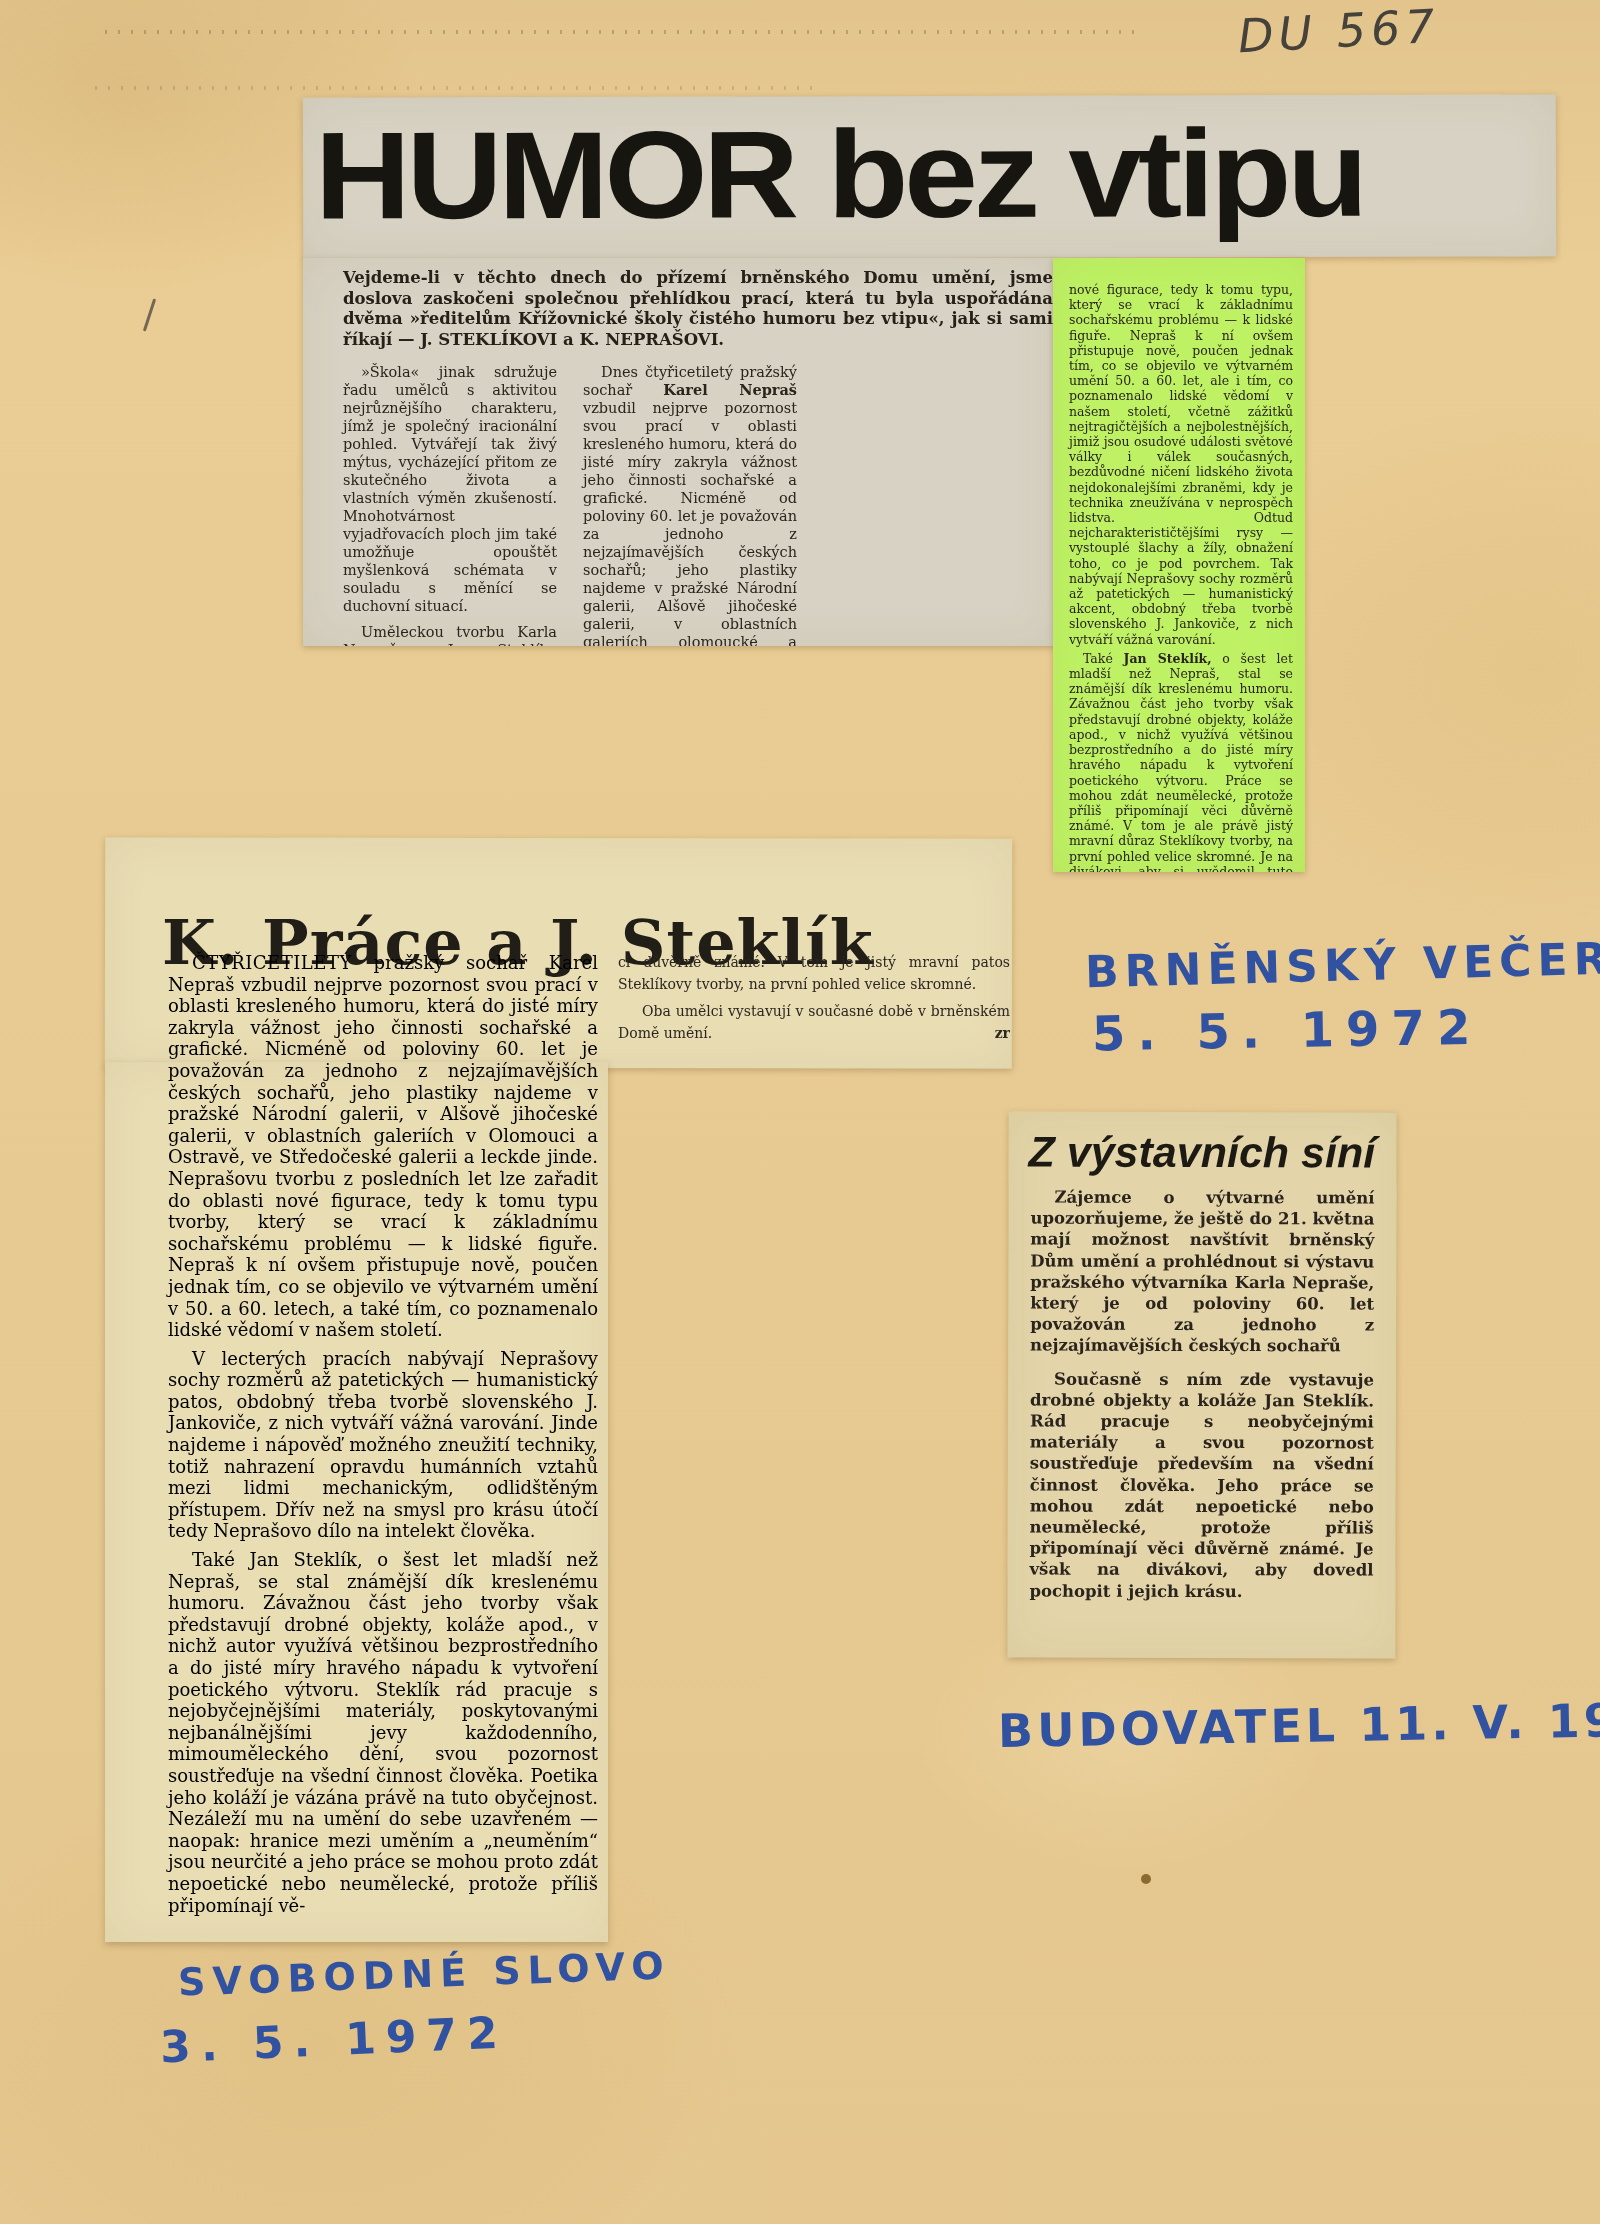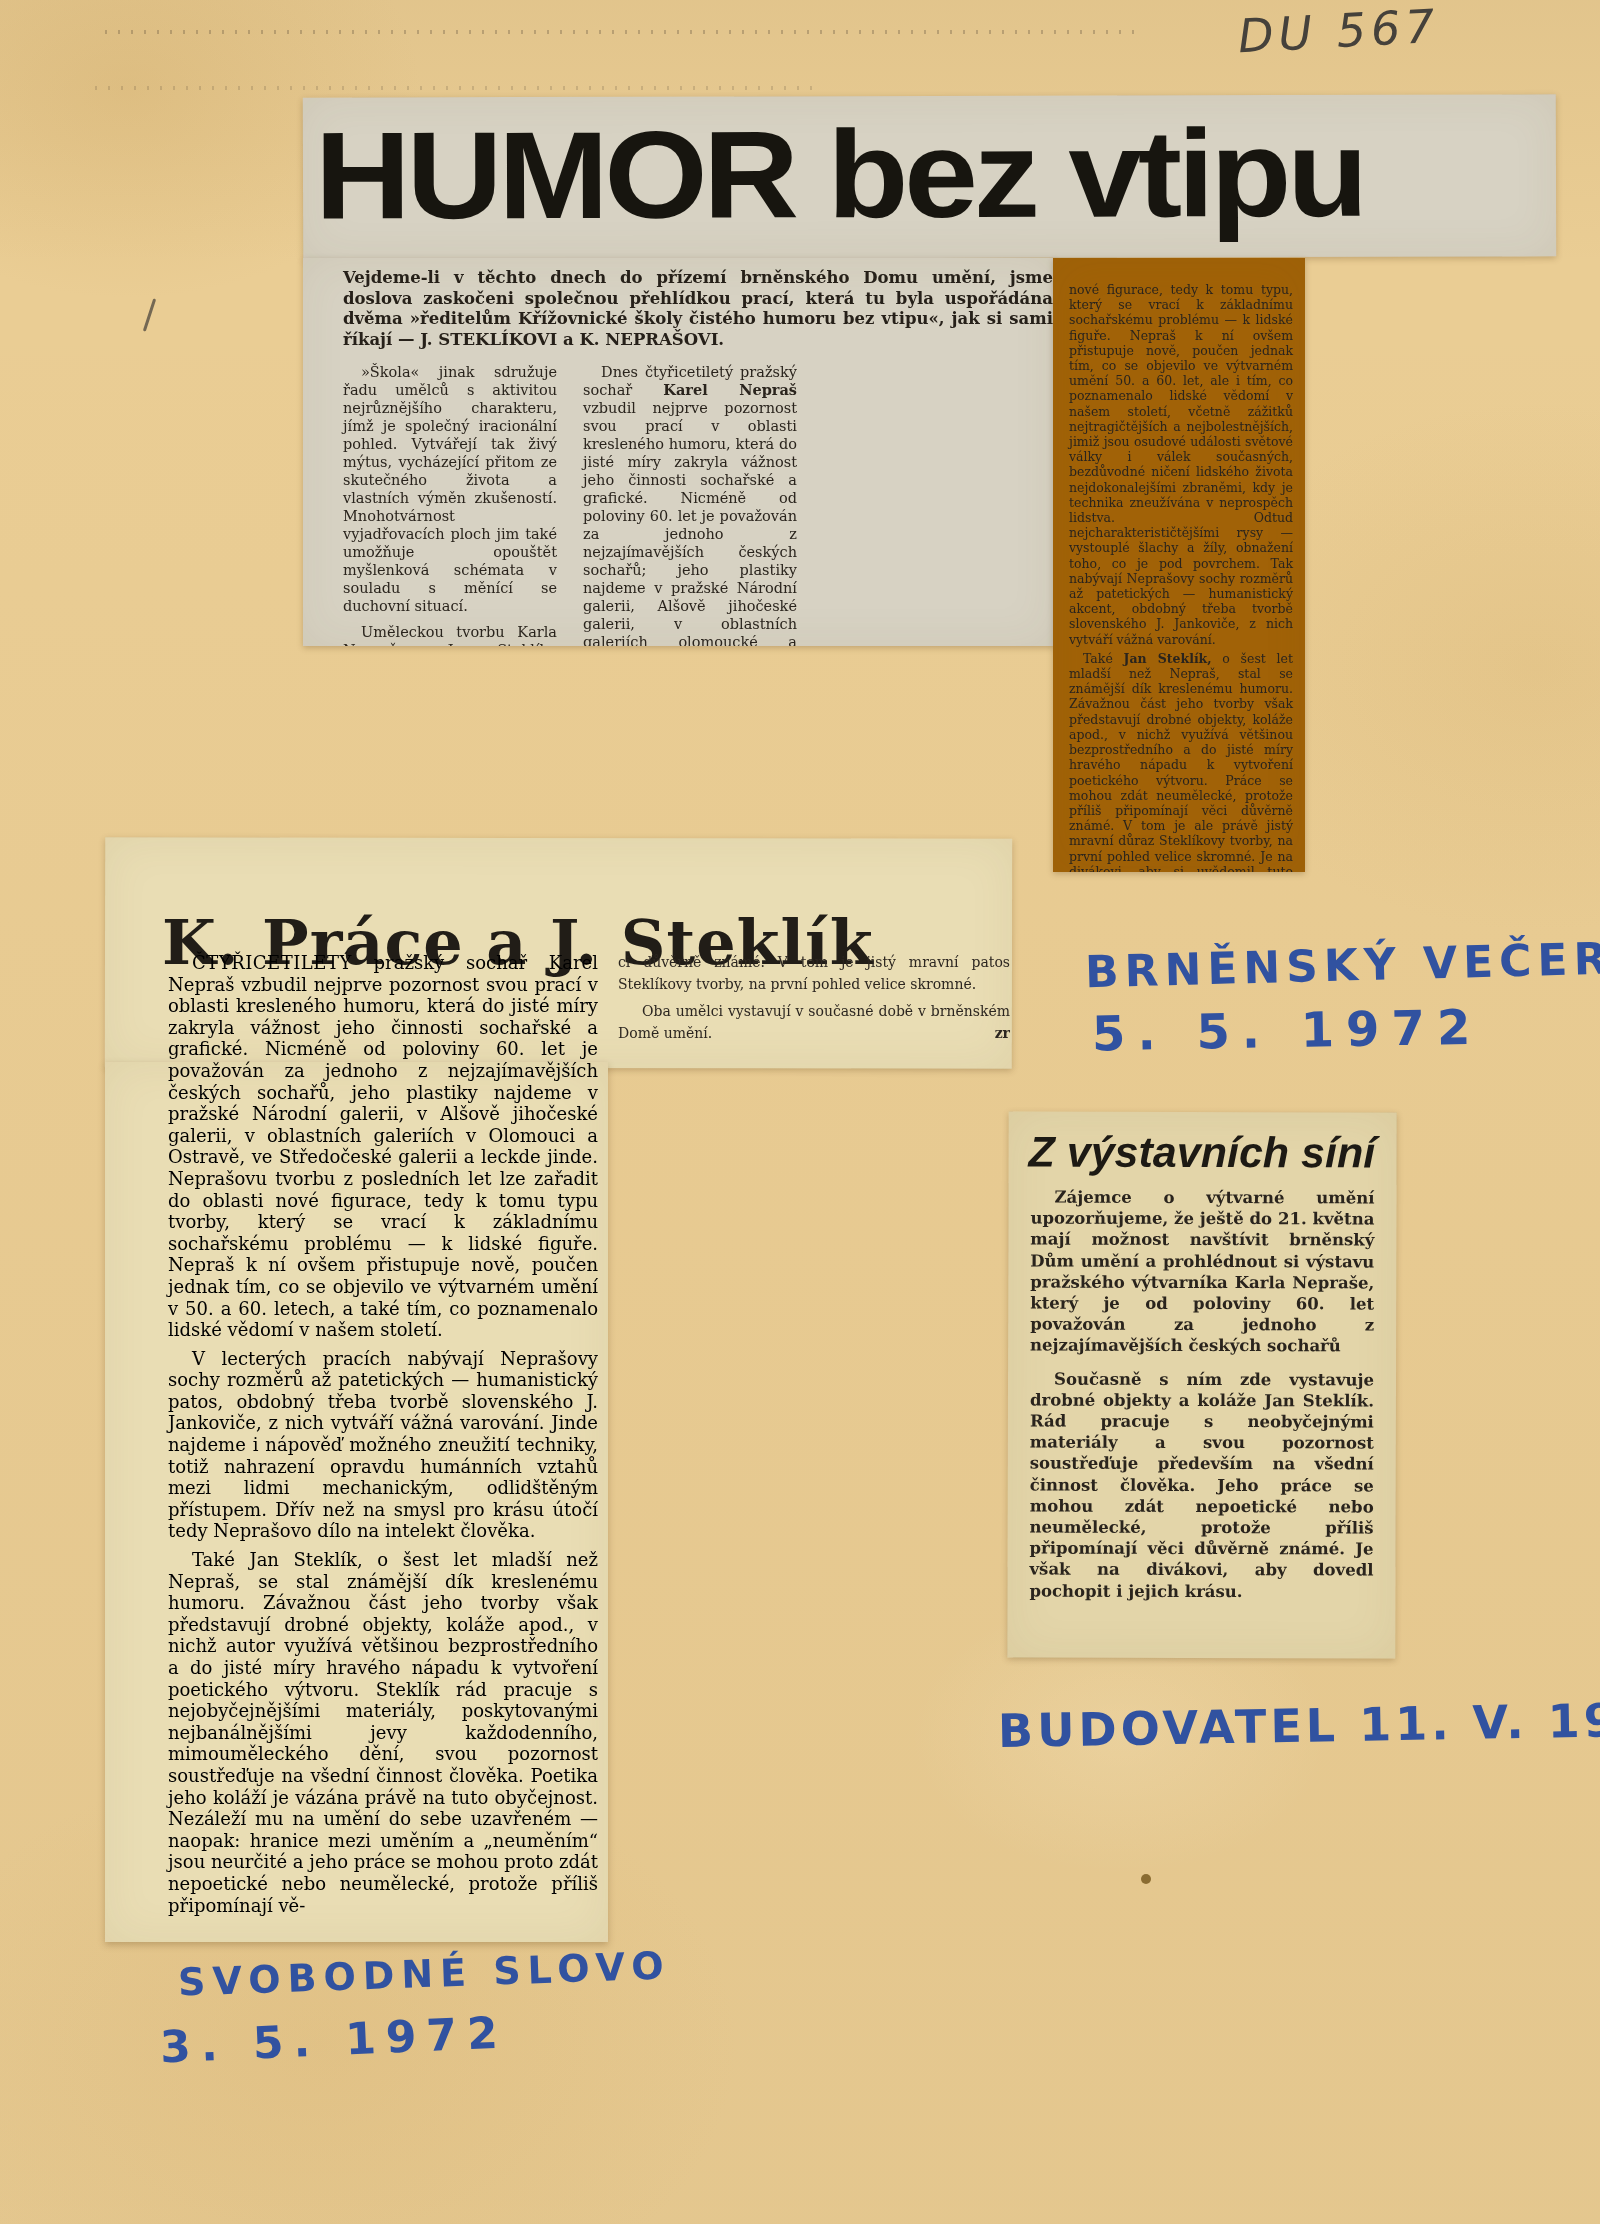--- a/index.html
+++ b/index.html
@@ -17,21 +17,21 @@
       radial-gradient(300px 200px at 70% 78%, rgba(255,245,215,.18), transparent 70%),
       linear-gradient(180deg, rgba(120,85,35,.07), rgba(120,85,35,0) 12%, rgba(120,85,35,.05) 96%);
   }
   .abs{position:absolute;}
   .clip{
     position:absolute;
     box-shadow:0 2px 6px rgba(90,60,20,.28), inset 0 0 46px rgba(120,90,40,.08);
     color:#2a241d;
   }
   .light{background:#d7d2c3;}
-  .pink{background:#a16207;}
+  .pink{background:#bef264;}
   .warm{background:#e9ddb4;}
   .warm2{background:#e3d5a9;}
 
   
   .c1-head{left:303px;top:96px;width:1253px;height:162px;transform:rotate(-.15deg);overflow:hidden;}
   .c1-head h1{
     margin:2px 0 0 12px;font-family:"Liberation Sans", sans-serif;font-weight:bold;
     font-size:124px;line-height:152px;letter-spacing:-4px;color:#17150f;
     transform:scaleX(1.07);transform-origin:left center;white-space:nowrap;
   }

